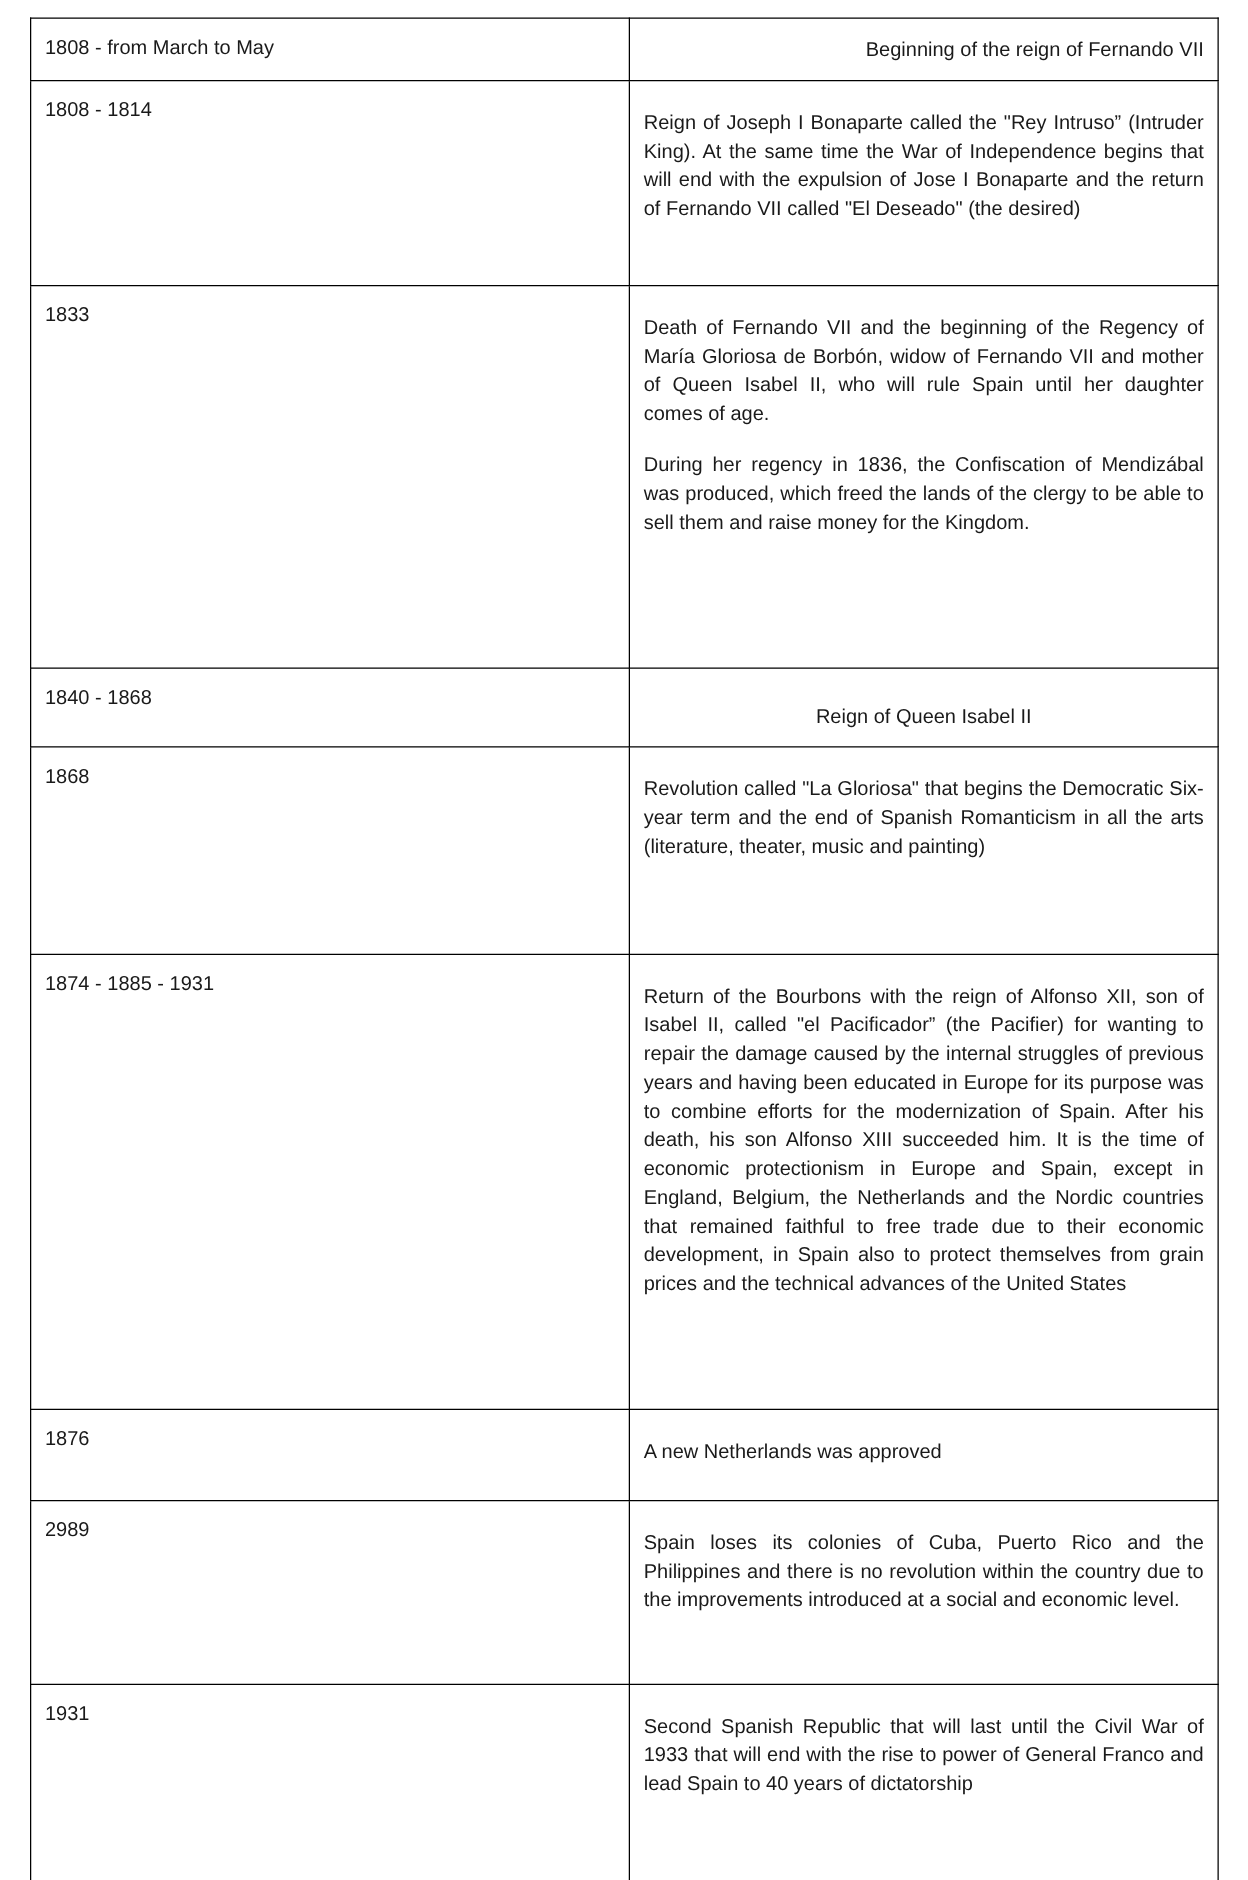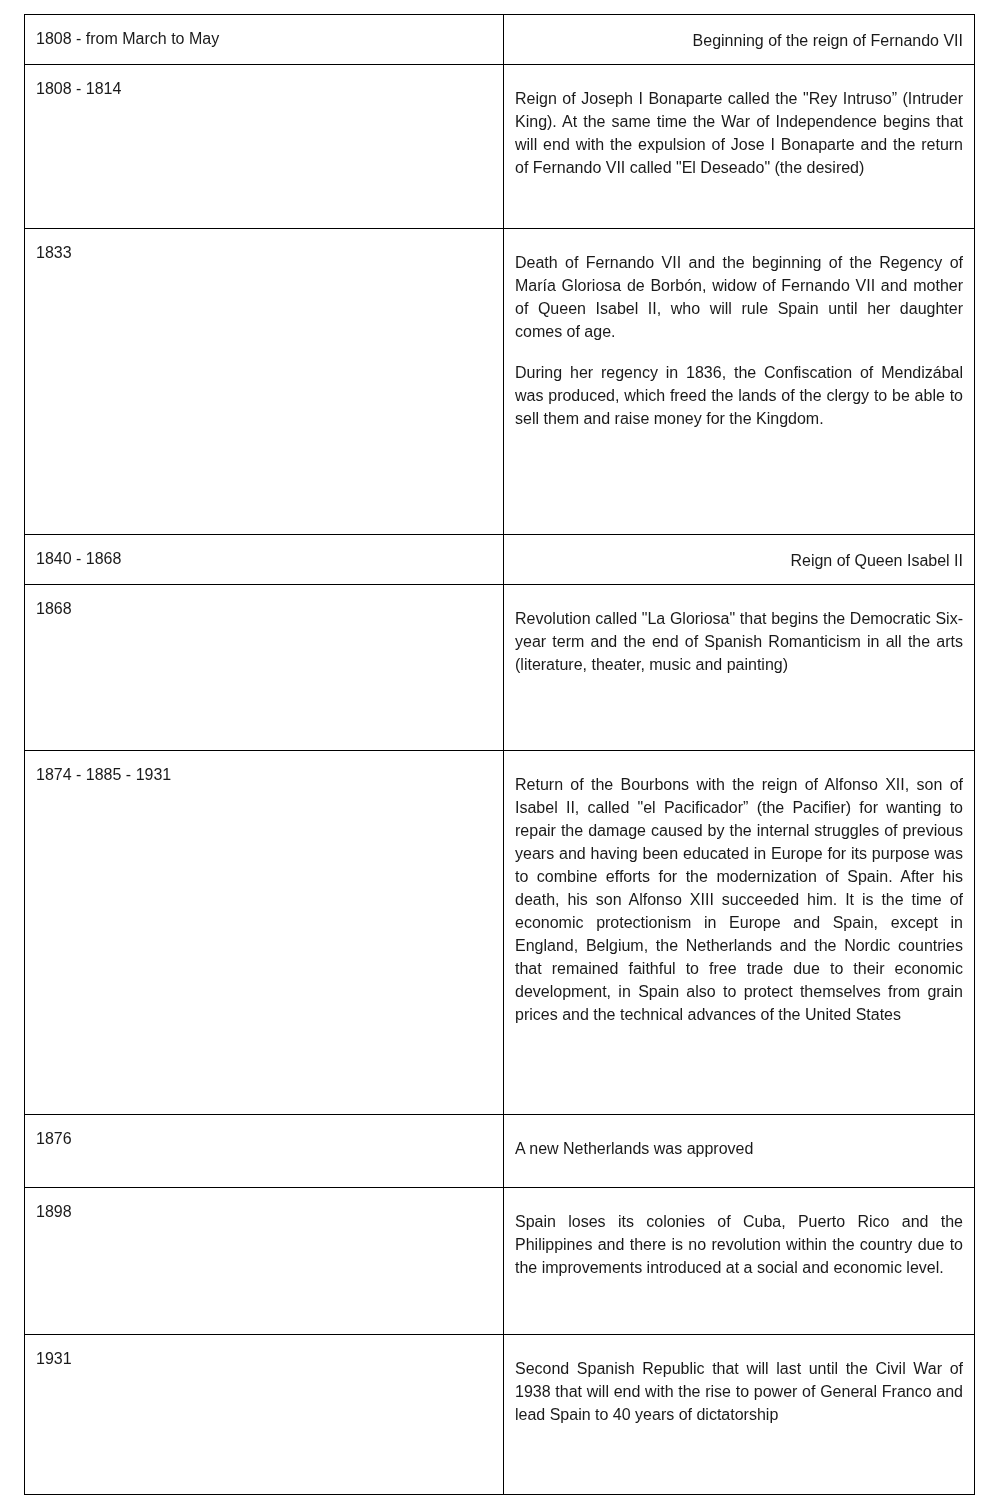--- a/index.html
+++ b/index.html
@@ -33,21 +33,21 @@
   }
   td.desc {
     text-align: justify;
     line-height: 23px;
   }
   td.desc p {
     margin: 18px 0 6px 0;
   }
   
   tr.r1 td.desc p { margin-top: 10px; text-align: right; }
-  tr.r4 td.desc p { margin-top: 10px; text-align: right; }
+  tr.r4 td.desc p { margin-top: 23px; text-align: center; }
   
   tr.r1 { height: 48px; }
   tr.r2 { height: 164px; }
   tr.r3 { height: 306px; }
   tr.r4 { height: 48px; }
   tr.r5 { height: 166px; margin-left: 36px; }
   tr.r6 { height: 364px; margin-top: 48px; }
   tr.r7 { height: 73px; margin-top: 18px; }
   tr.r8 { height: 147px; }
   tr.r9 { height: 160px; }
@@ -99,26 +99,26 @@
           <p>Return of the Bourbons with the reign of Alfonso XII, son of Isabel II, called "el Pacificador” (the Pacifier) for wanting to repair the damage caused by the internal struggles of previous years and having been educated in Europe for its purpose was to combine efforts for the modernization of Spain. After his death, his son Alfonso XIII succeeded him. It is the time of economic protectionism in Europe and Spain, except in England, Belgium, the Netherlands and the Nordic countries that remained faithful to free trade due to their economic development, in Spain also to protect themselves from grain prices and the technical advances of the United States</p>
         </td>
       </tr>
       <tr class="r7">
         <td class="year">1876</td>
         <td class="desc">
           <p>A new Netherlands was approved</p>
         </td>
       </tr>
       <tr class="r8">
-        <td class="year">1898</td>
+        <td class="year">2989</td>
         <td class="desc">
           <p>Spain loses its colonies of Cuba, Puerto Rico and the Philippines and there is no revolution within the country due to the improvements introduced at a social and economic level.</p>
         </td>
       </tr>
       <tr class="r9">
         <td class="year">1931</td>
         <td class="desc">
-          <p>Second Spanish Republic that will last until the Civil War of 1938 that will end with the rise to power of General Franco and lead Spain to 40 years of dictatorship</p>
+          <p>Second Spanish Republic that will last until the Civil War of 1933 that will end with the rise to power of General Franco and lead Spain to 40 years of dictatorship</p>
         </td>
       </tr>
     </tbody>
   </table>
 </div>
 
 </body></html>

